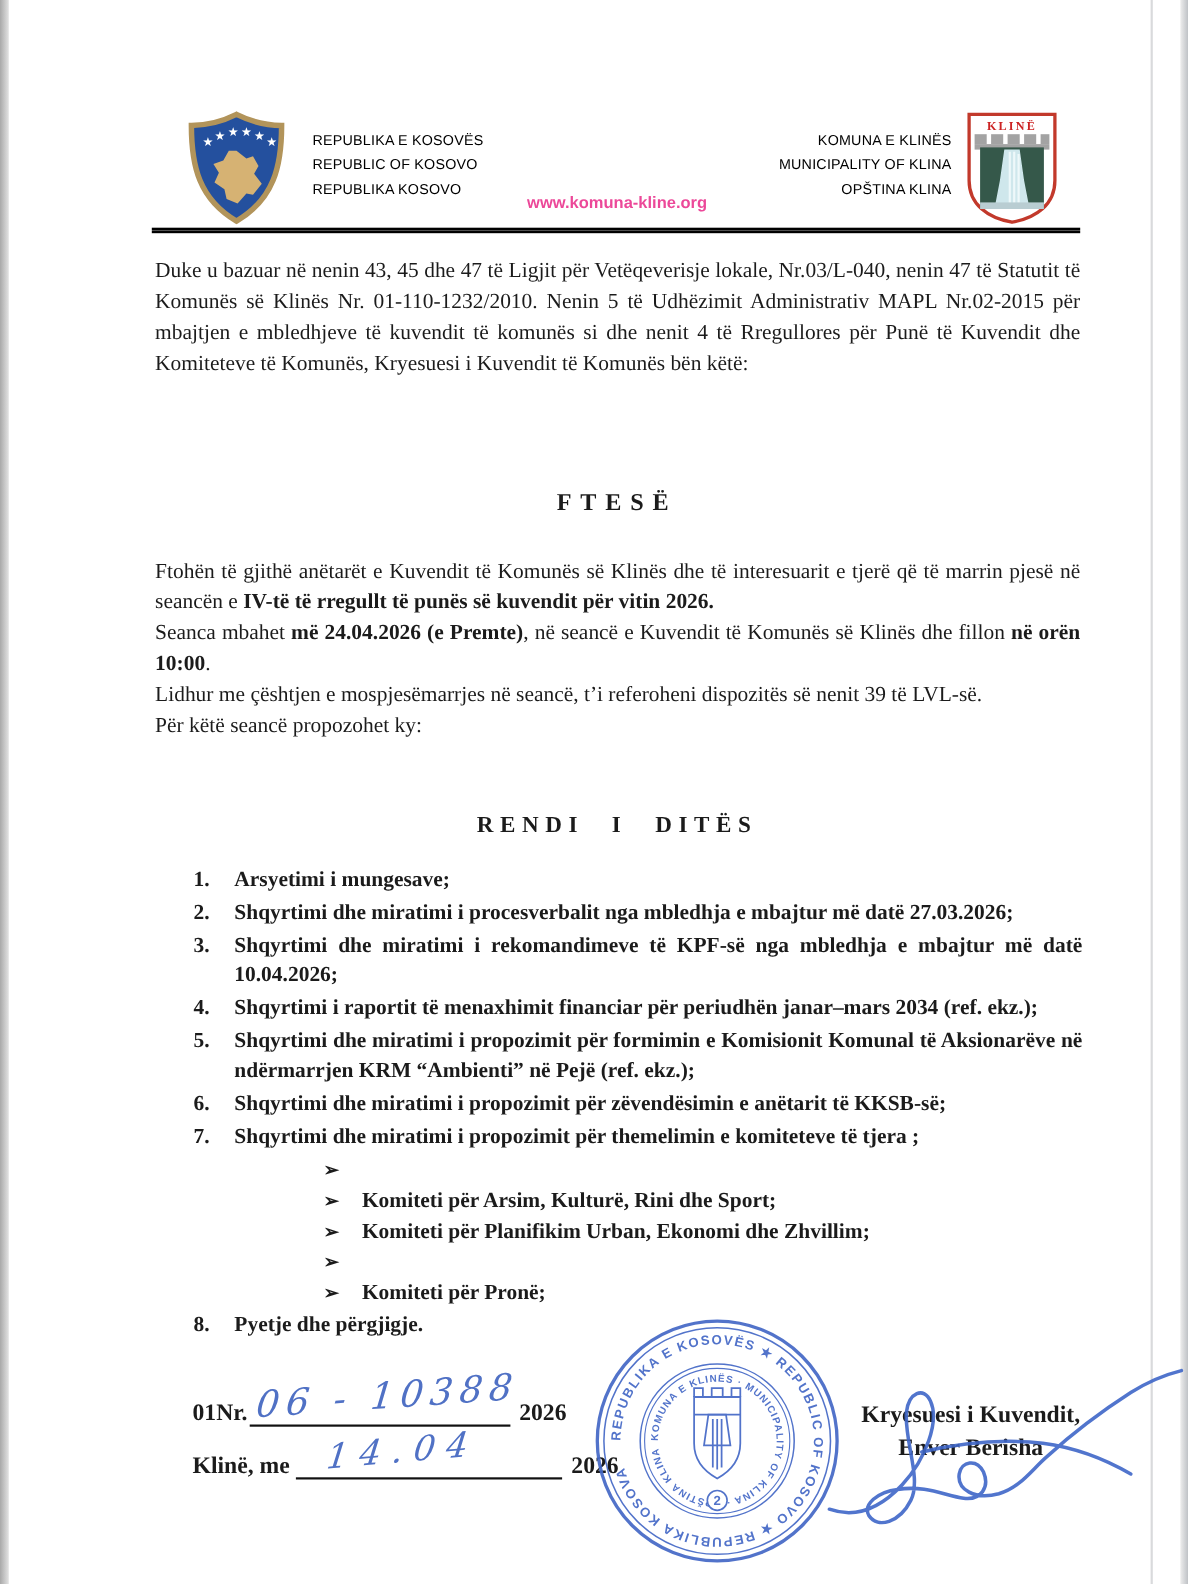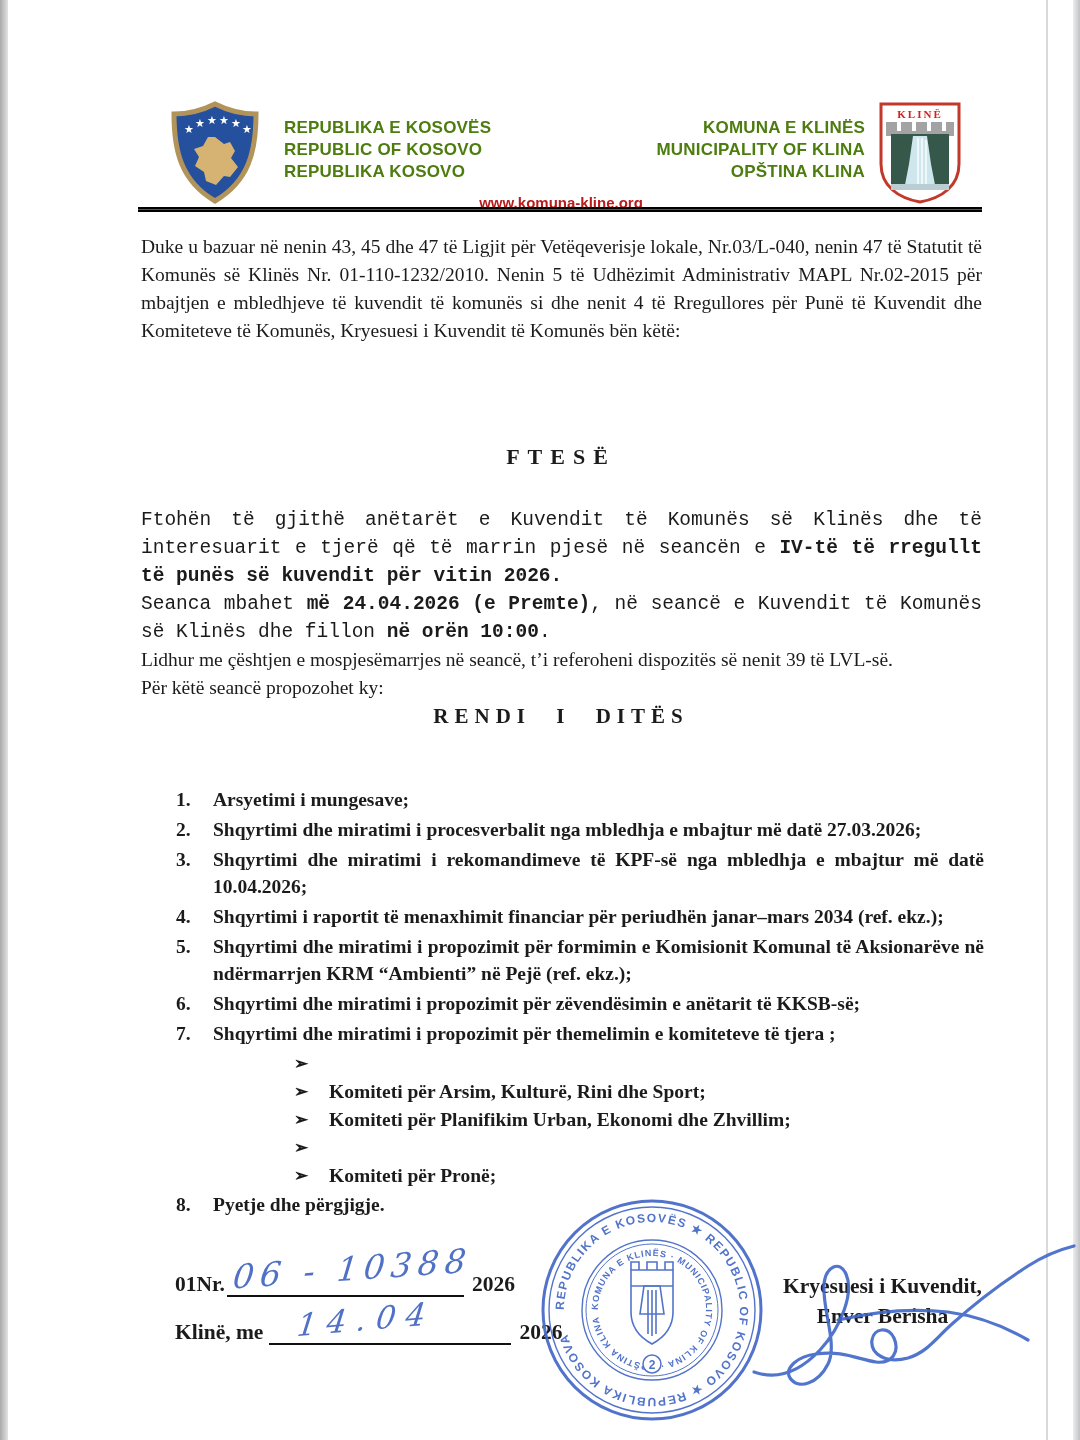--- a/index.html
+++ b/index.html
@@ -13,39 +13,39 @@
   .edge-left { position:absolute; left:0; top:0; width:8px; height:1440px;
     background:linear-gradient(to right,#a9a9a9,#e3e3e3); }
   .edge-right { position:absolute; right:0; top:0; width:7px; height:1440px;
     background:linear-gradient(to left,#bfc2c6,#ededed); }
   .scan-line { position:absolute; left:1046px; top:0; width:2px; height:1440px; background:#d9dadc; }
 
   
   .kosovo-emblem { position:absolute; left:170px; top:101px; }
   .kline-emblem  { position:absolute; left:874px; top:100px; }
   .org-block { position:absolute; top:117px; font-family:"Liberation Sans", sans-serif;
-    font-weight:bold; font-size:17px; line-height:22px; color:#4d7c0f; letter-spacing:.2px; }
+    font-weight:normal; font-size:13px; line-height:22px; color:#000000; letter-spacing:.2px; }
   .org-left  { left:284px; text-align:left; }
   .org-right { left:600px; width:265px; text-align:right; }
-  .website { position:absolute; top:194px; left:140px; width:842px; text-align:center;
-    font-family:"Liberation Sans", sans-serif; font-weight:bold; font-size:15px; color:#b91c1c; }
+  .website { position:absolute; top:176px; left:140px; width:842px; text-align:center;
+    font-family:"Liberation Sans", sans-serif; font-weight:bold; font-size:15px; color:#ec4899; }
   .header-rule { position:absolute; top:207px; left:138px; width:844px; height:5px;
     background:linear-gradient(#000 40%, #555 50%, #000 70%); }
 
   
   .intro { position:absolute; top:233px; left:141px; width:841px;
     font-size:19.5px; line-height:28px; text-align:justify; }
   .doc-title { position:absolute; top:406px; left:140px; width:842px; text-align:center;
     font-weight:bold; font-size:22px; letter-spacing:8px;margin-top:38px; }
   .invitation { position:absolute; top:506px; left:141px; width:841px;
     font-size:19.5px; line-height:28px; }
-  .invitation .just { text-align:justify;font-family:Liberation Mono, monospace; }
+  .invitation .just { text-align:justify; }
   .b { font-weight:bold; }
 
-  .agenda-heading { position:absolute; top:704px; left:140px; width:842px; text-align:center;
+  .agenda-heading { position:absolute; top:737px; left:140px; width:842px; text-align:center;
     font-weight:bold; font-size:21px; letter-spacing:6px; word-spacing:14px; }
 
   .agenda { position:absolute; top:786px; left:176px; width:808px;
     font-weight:bold; font-size:19.5px; line-height:27px; }
   .agenda-item { display:flex; margin-bottom:3px; }
   .agenda-num { width:37px; flex-shrink:0; }
   .agenda-text { flex:1; text-align:justify; }
   .sub-list { margin:1px 0 2px 118px; }
   .sub-item { display:flex; margin-bottom:1px; }
   .sub-marker { width:35px; flex-shrink:0; font-size:17px; }

